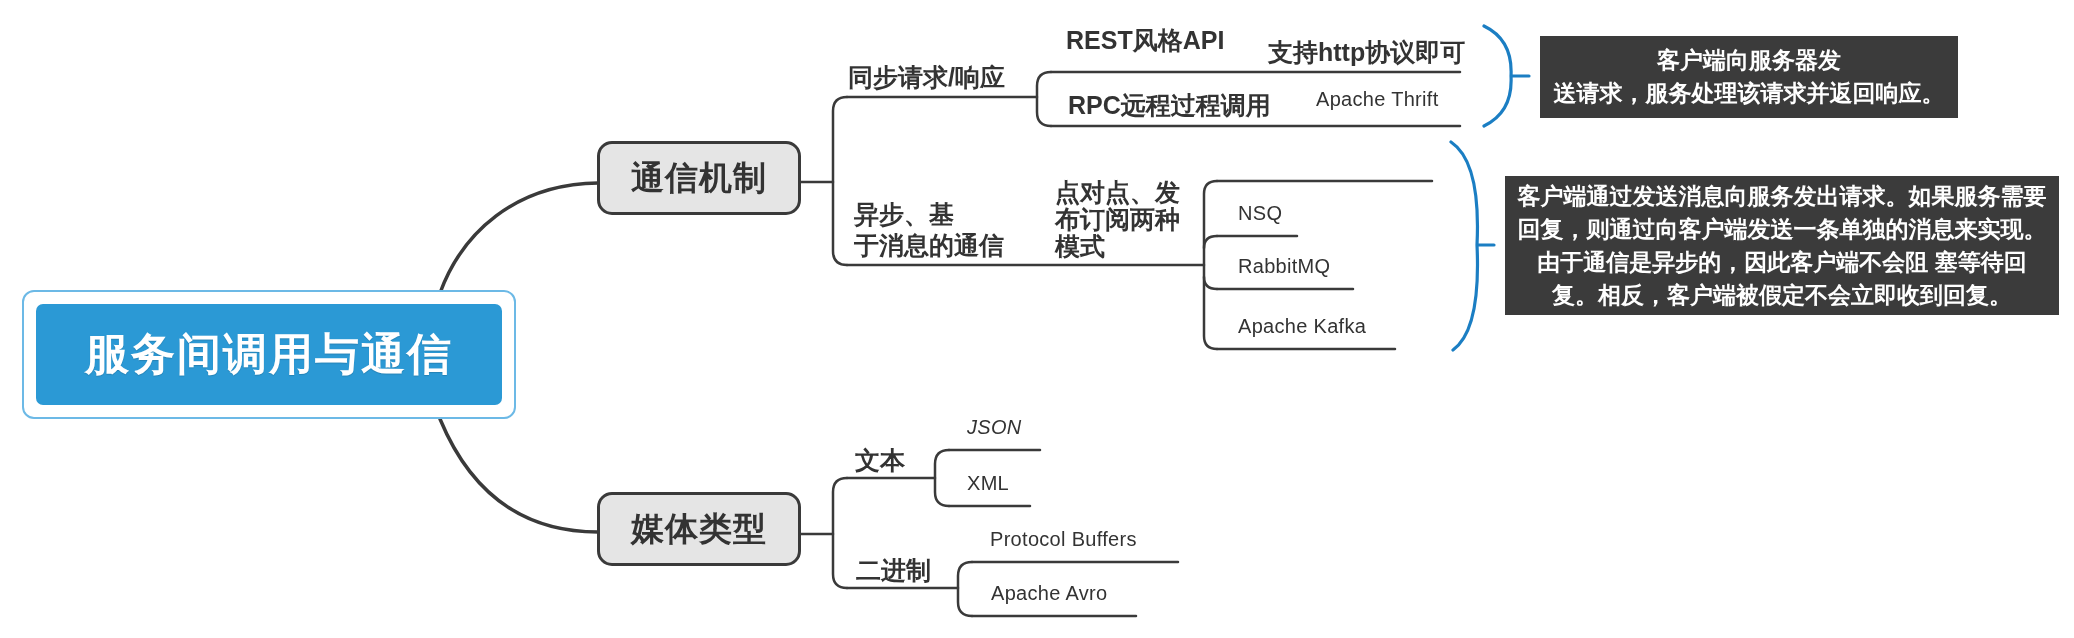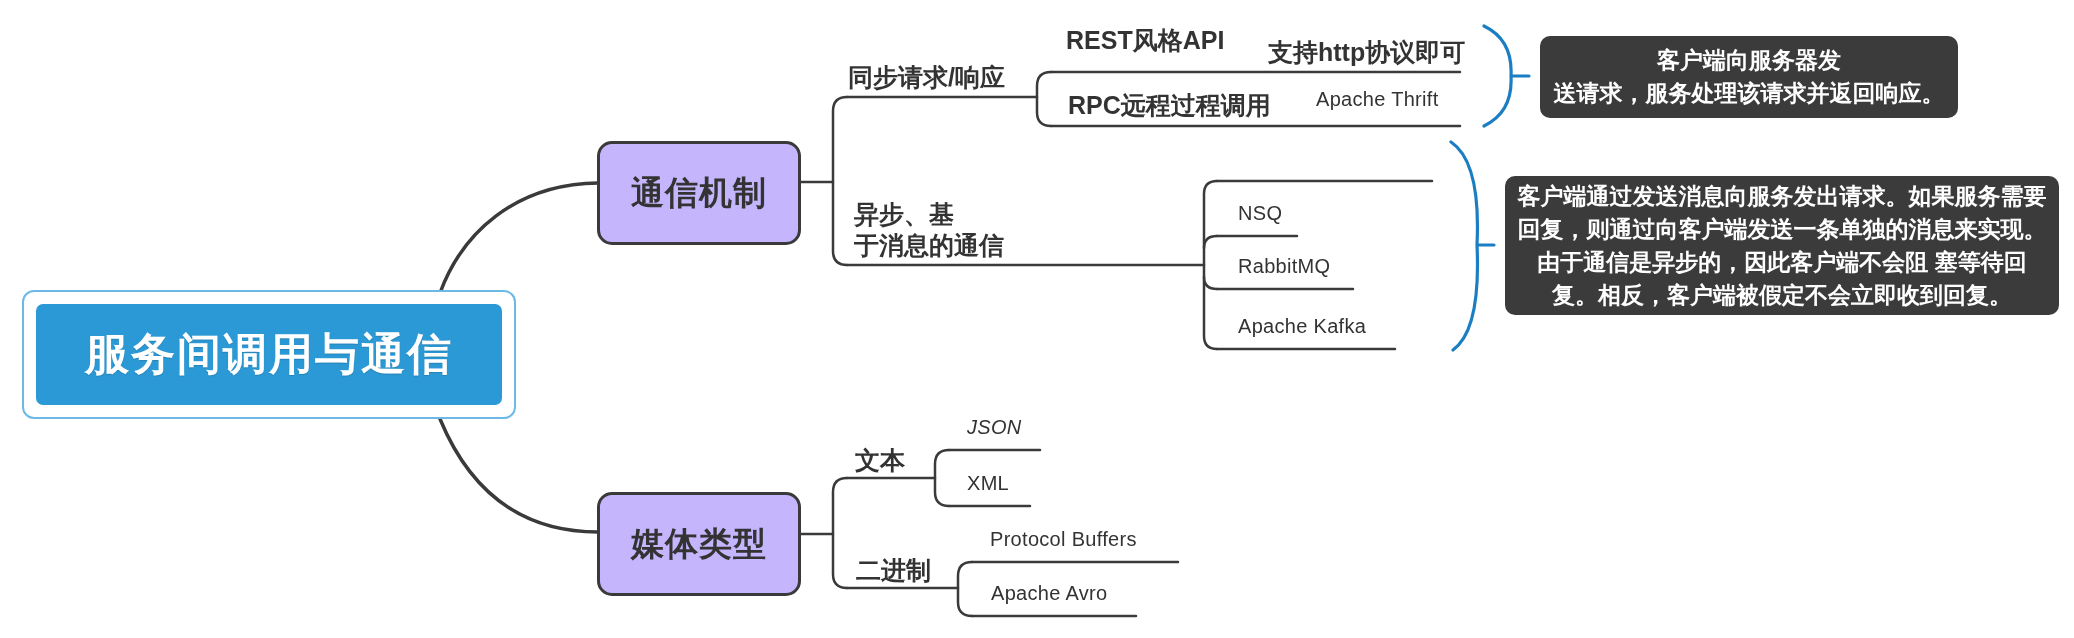--- a/index.html
+++ b/index.html
@@ -22,41 +22,41 @@
     width:100%;height:100%;background:#2b99d5;border-radius:7px;
     display:flex;align-items:center;justify-content:center;
   }
   .root-label{
     color:#ffffff;font-size:44px;font-weight:bold;letter-spacing:2px;
     text-shadow:0 1px 1px rgba(0,0,0,0.15);white-space:nowrap;
   }
 
   
   .box-node{
-    position:absolute;width:204px;height:104px;
-    background:#c4b5fd;border:3.5px solid #3a3a3a;border-radius:15px;
+    position:absolute;width:204px;height:74px;
+    background:#e5e5e5;border:3.5px solid #3a3a3a;border-radius:15px;
     display:flex;align-items:center;justify-content:center;box-sizing:border-box;
   }
   .box-node .box-label{
     color:#333333;font-size:33px;font-weight:bold;letter-spacing:1px;white-space:nowrap;
   }
   #node-comm{left:597px;top:141px;}
   #node-media{left:597px;top:492px;}
 
   
   .t{
     position:absolute;color:#333333;white-space:pre-line;
     font-weight:600;
   }
   .zh{font-size:25px;}
   .lat{font-size:20px;font-weight:500;letter-spacing:0.3px;}
 
   
   .note{
-    position:absolute;background:#3b3b3b;border-radius:10px;
+    position:absolute;background:#3b3b3b;border-radius:0;
     color:#ffffff;font-weight:bold;font-size:23px;line-height:33px;
     display:flex;align-items:center;justify-content:center;text-align:center;
     white-space:pre-line;box-sizing:border-box;padding:20px 8px;
   }
   #note-sync{left:1540px;top:36px;width:418px;height:82px;}
   #note-async{left:1505px;top:176px;width:554px;height:139px;}
 </style>
 </head>
 <body>
 
@@ -117,20 +117,23 @@
   </div>
 
   <div class="t zh" style="left:848px;top:61px;">同步请求/响应</div>
   <div class="t zh" style="left:1066px;top:24px;">REST风格API</div>
   <div class="t zh" style="left:1268px;top:36px;">支持http协议即可</div>
   <div class="t zh" style="left:1068px;top:89px;">RPC远程过程调用</div>
   <div class="t lat" style="left:1316px;top:88px;">Apache Thrift</div>
 
   <div class="t zh" style="left:854px;top:199px;line-height:31px;">异步、基
 于消息的通信</div>
+  <div class="t zh" style="left:1055px;top:179px;line-height:27px;">点对点、发
+布订阅两种
+模式</div>
   <div class="t lat" style="left:1238px;top:202px;">NSQ</div>
   <div class="t lat" style="left:1238px;top:255px;">RabbitMQ</div>
   <div class="t lat" style="left:1238px;top:315px;">Apache Kafka</div>
 
   <div class="t zh" style="left:855px;top:444px;">文本</div>
   <div class="t lat" style="left:967px;top:416px;font-style:italic;">JSON</div>
   <div class="t lat" style="left:967px;top:472px;">XML</div>
   <div class="t zh" style="left:856px;top:554px;">二进制</div>
   <div class="t lat" style="left:990px;top:528px;">Protocol Buffers</div>
   <div class="t lat" style="left:991px;top:582px;">Apache Avro</div>

